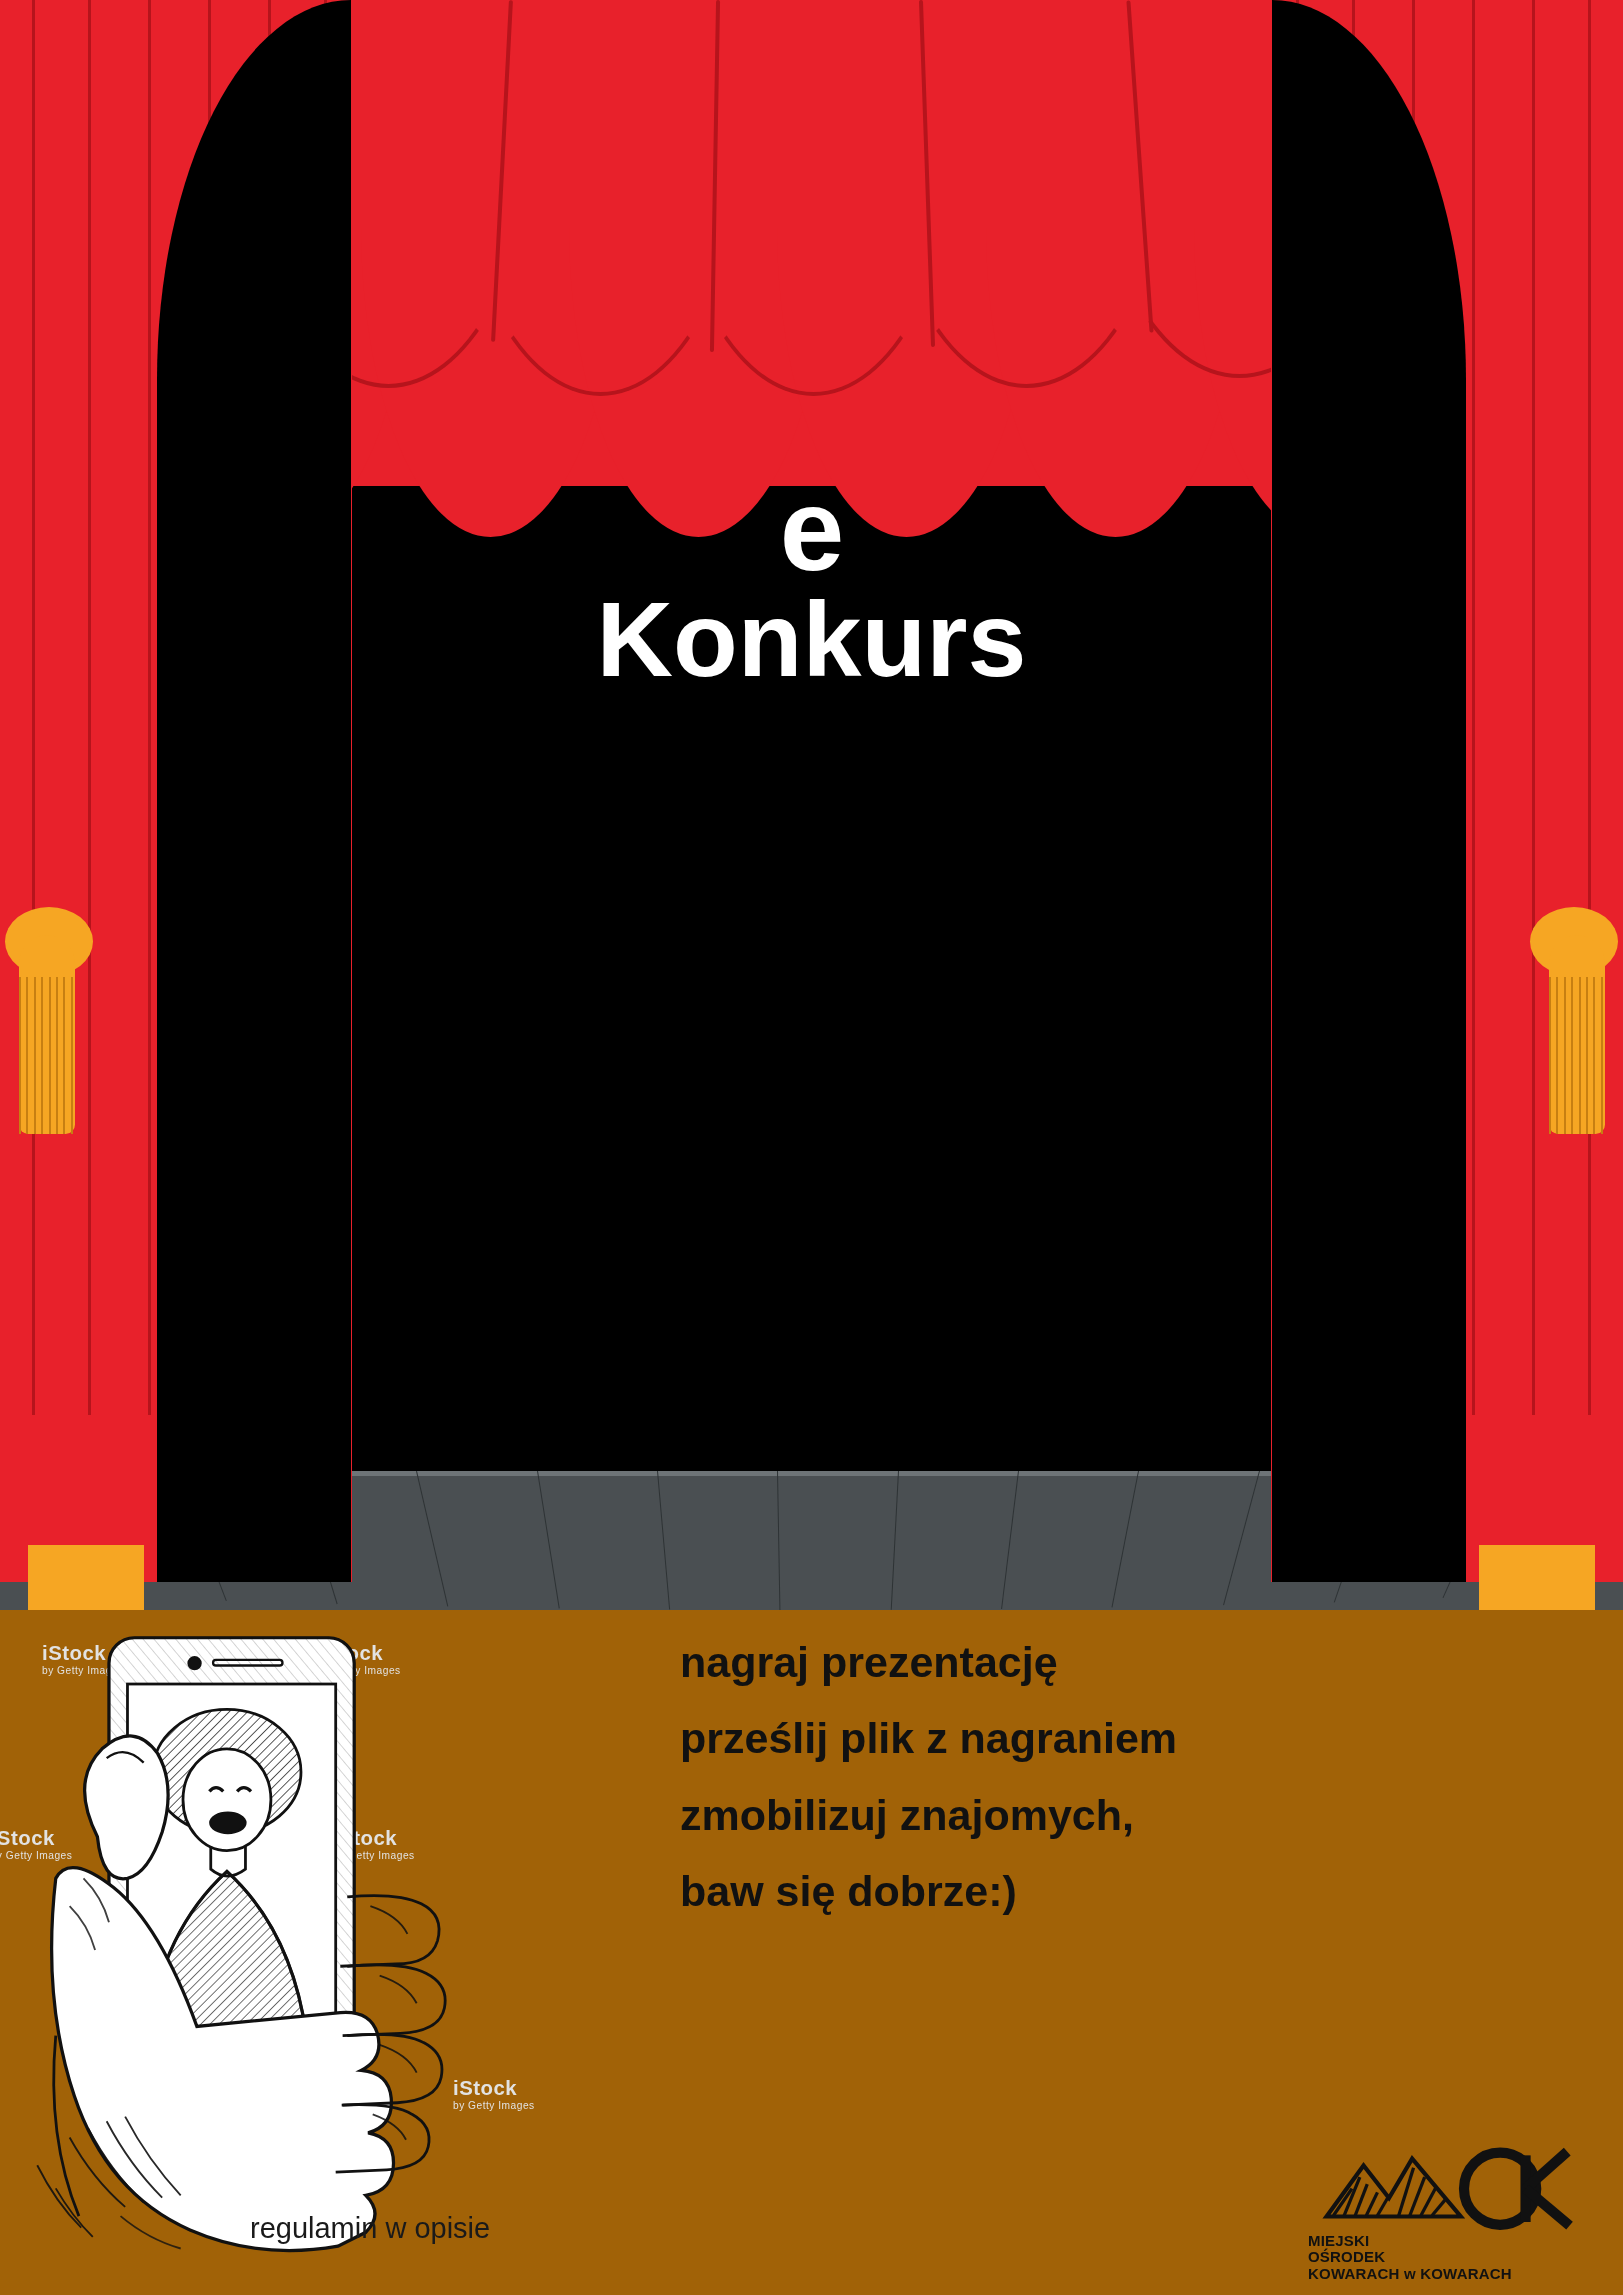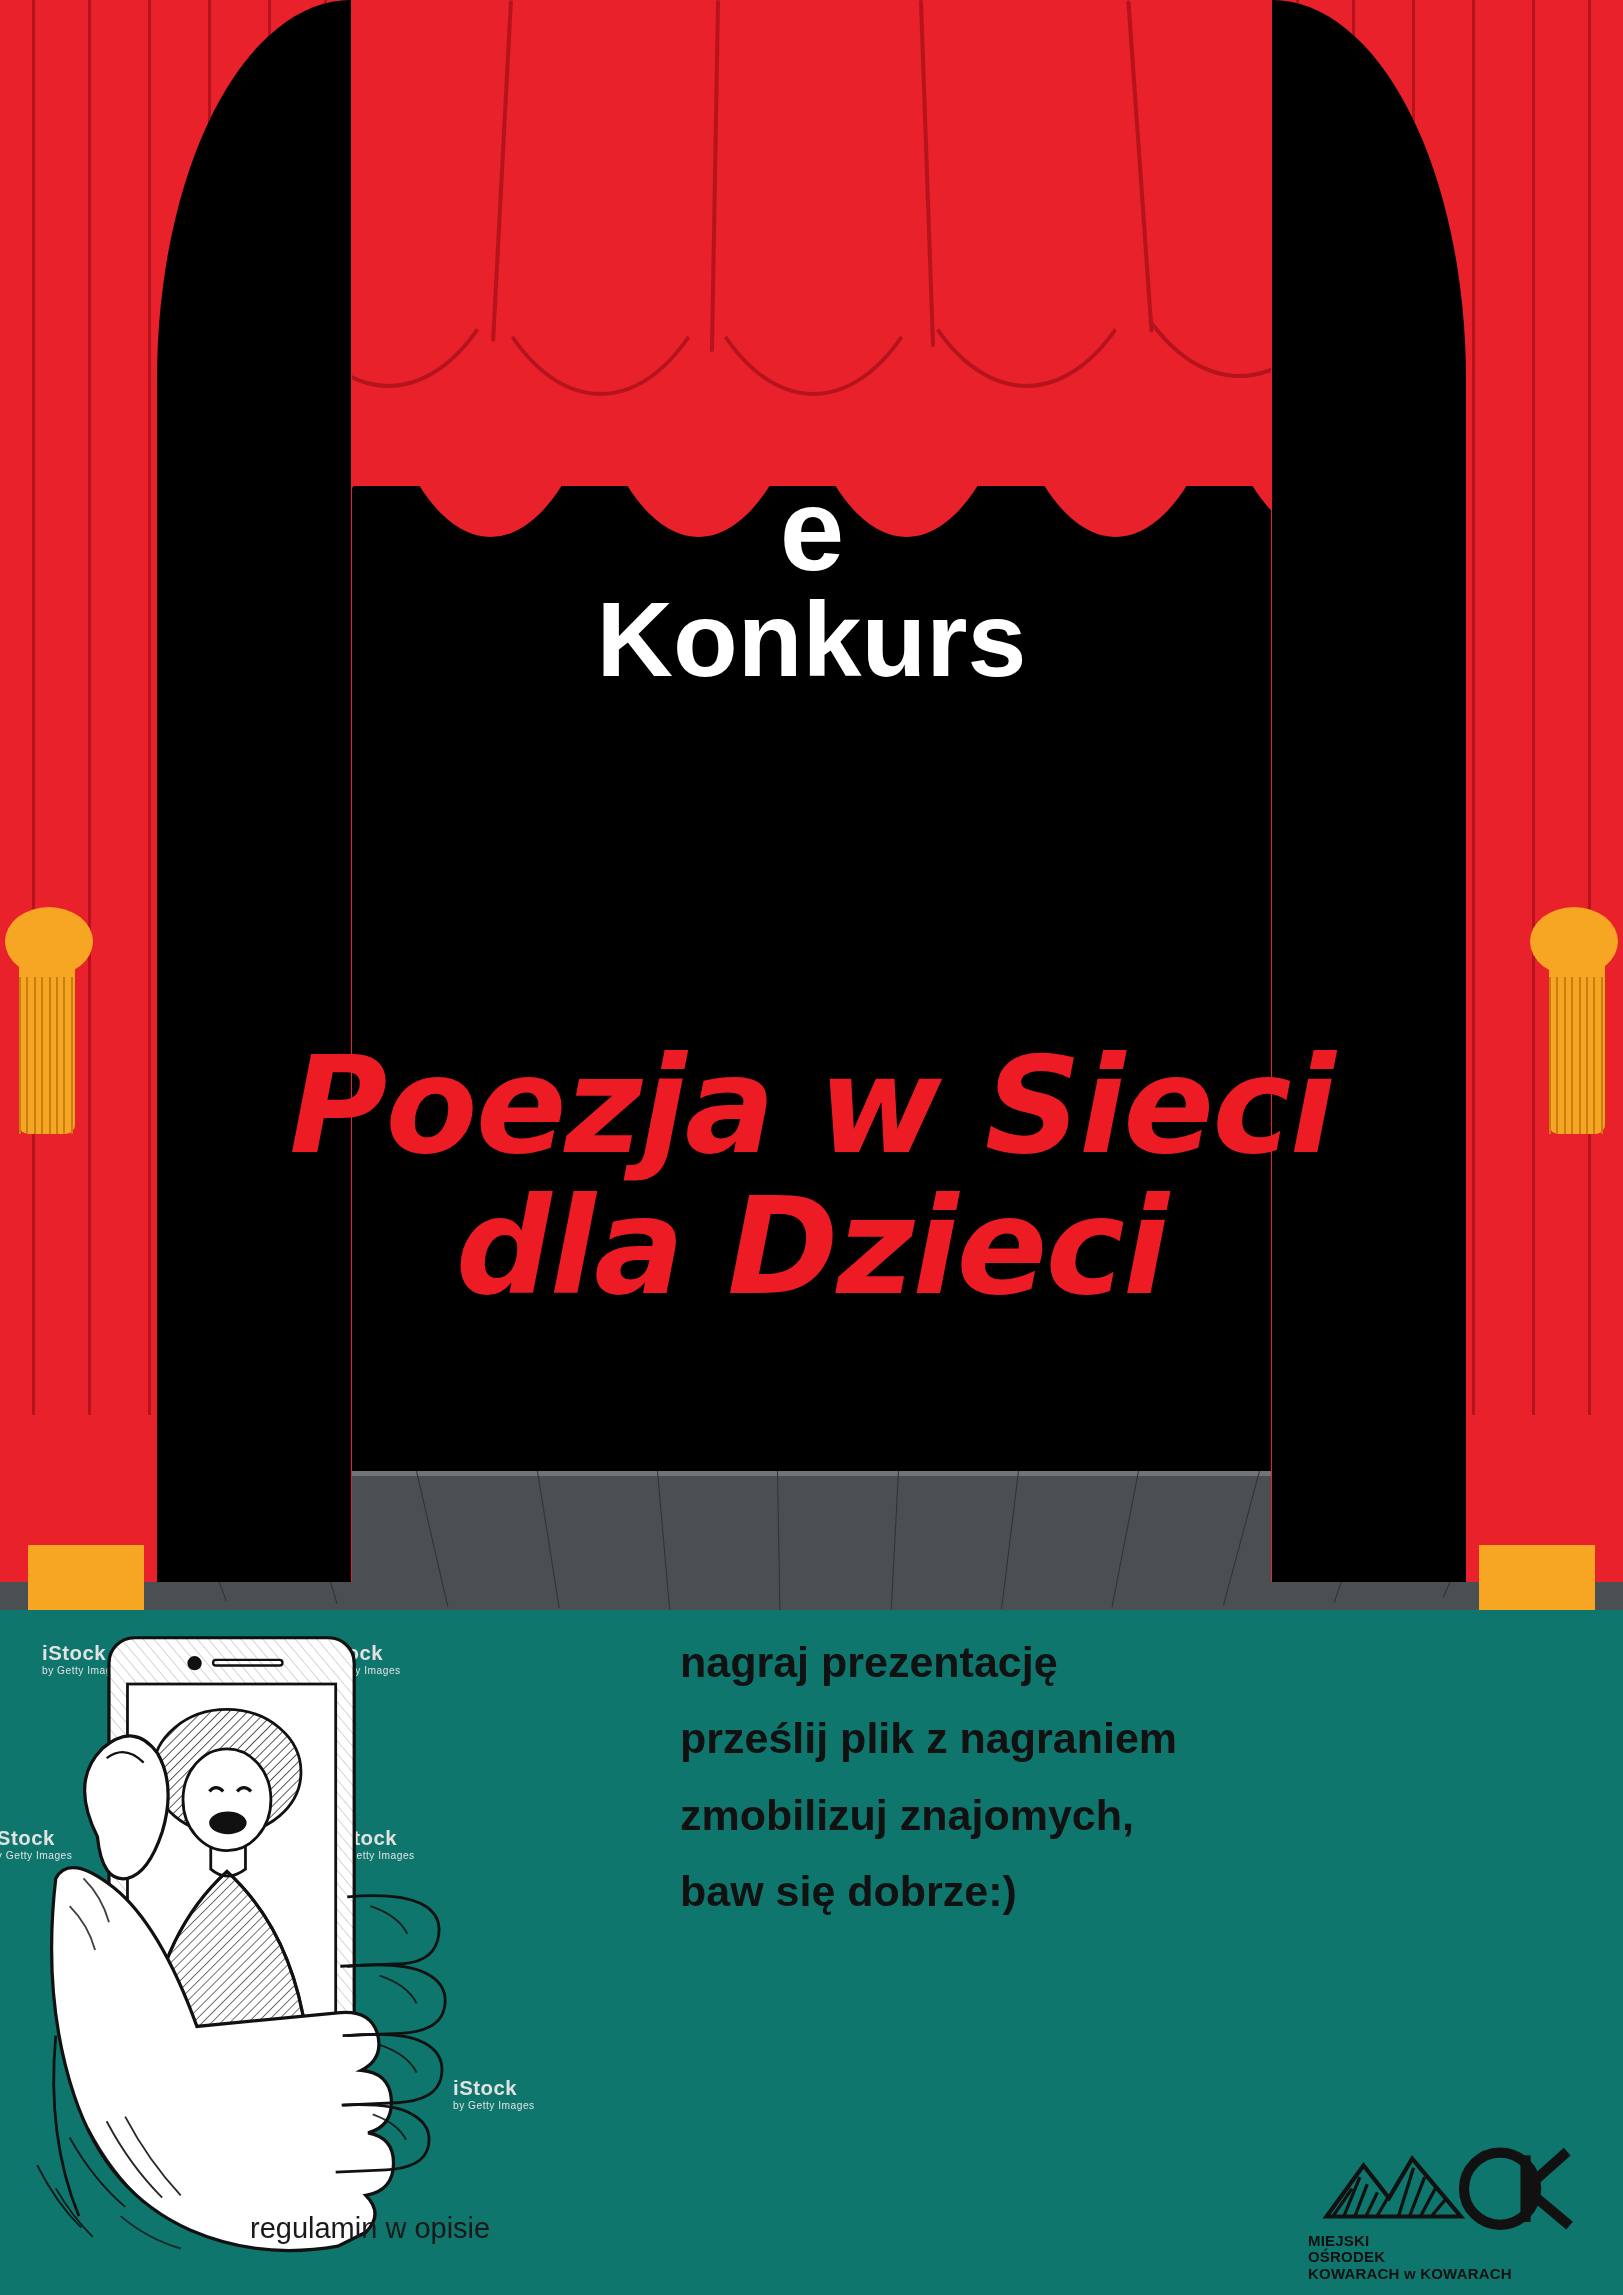--- a/index.html
+++ b/index.html
@@ -210,21 +210,21 @@
   }
   .subtitle .l2 { display: block; }
 
   
   .bottom {
     position: absolute;
     left: 0;
     top: 1610px;
     width: 1623px;
     height: 685px;
-    background: #0f766e;
+    background: #a16207;
   }
 
   .phone-art {
     position: absolute;
     left: 28px;
     top: 9.3px;
     width: 620px;
     height: 639px;
   }
   .phone-caption {
@@ -363,24 +363,20 @@
   <div class="skirt" style="left:0;"></div>
   <div class="skirt" style="right:0;"></div>
   <div class="skirt-tail" style="left:28px;"></div>
   <div class="skirt-tail" style="right:28px;"></div>
 
   <div class="title-block">
     <div class="title-e">e</div>
     <div class="title-l1">Konkurs</div>
   </div>
 
-  <div class="subtitle">
-    <span class="l1">Poezja w Sieci</span>
-    <span class="l2">dla Dzieci</span>
-  </div>
 </div>
 
 <div class="bottom">
 
   <div class="watermark" style="left:42px;  top:32px;">
     <span>iStock</span>
     <small>by Getty Images</small>
   </div>
   <div class="watermark" style="left:319px; top:32px;">
     <span>iStock</span>

